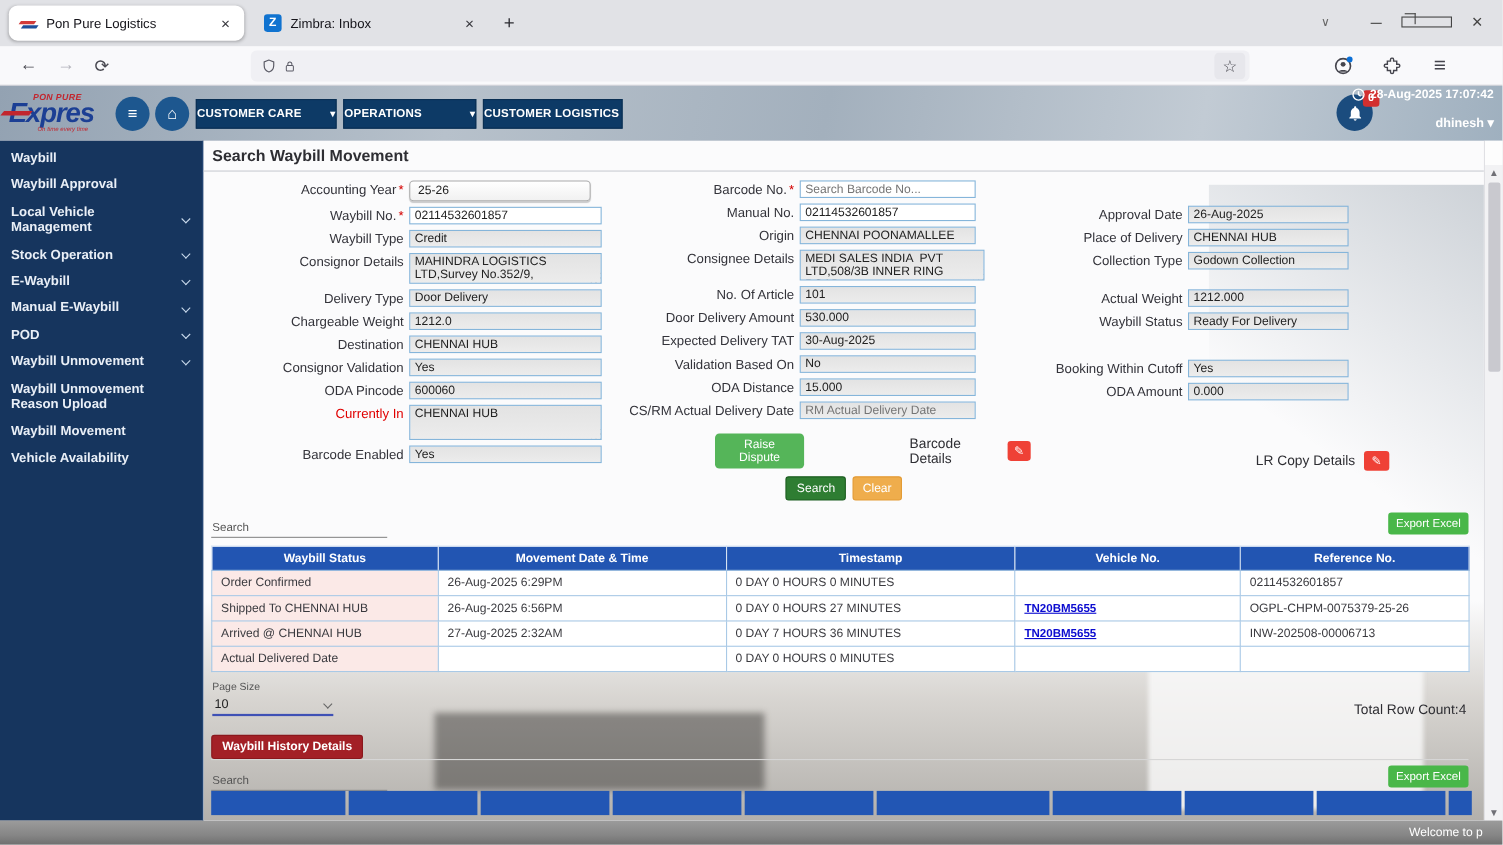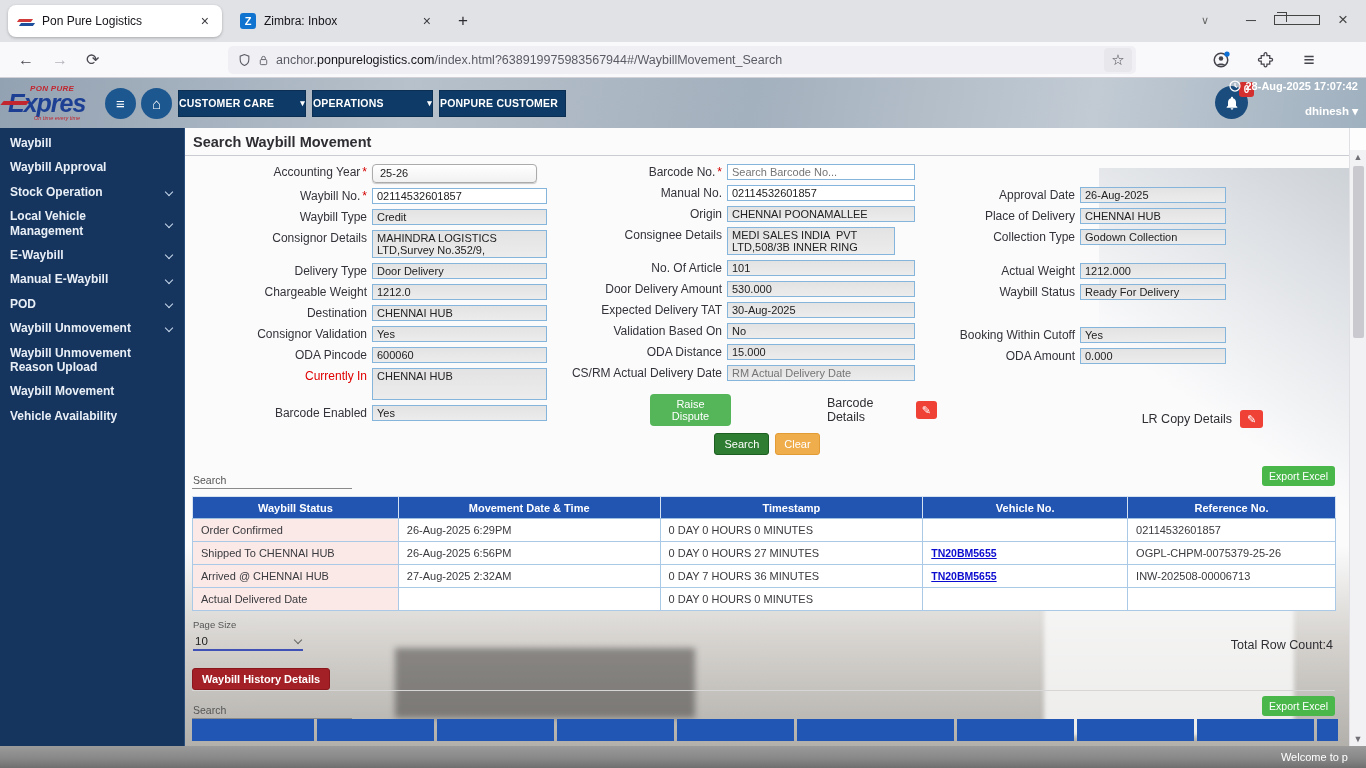--- a/index.html
+++ b/index.html
@@ -67,21 +67,21 @@
   .fr{display:flex;align-items:flex-start;margin-bottom:5px}
   .fl{width:178px;text-align:right;font-size:12px;color:#33333a;padding-top:2px;flex:none;line-height:1.1}
   .col-mid .fl{width:165px}
   .col-right .fl{width:190px}
   .fl.red{color:#e00000}
   .rq{color:#d40000;margin-left:2px}
   .fi,.fg{flex:none;margin-left:5px;height:16px;border:1px solid #85b5da;font-size:11px;padding:0 4px;color:#222;font-family:"Liberation Sans",sans-serif}
   .fi{background:#fff}
   .fg{background:linear-gradient(#e3e3e3,#ececec)}
   .col-left .fi,.col-left .fg{width:175px}
-  .col-mid .fi,.col-mid .fg{width:188px}
+  .col-mid .fi,.col-mid .fg{width:160px}
   .col-right .fi,.col-right .fg{width:146px}
   .ft{flex:none;margin-left:5px;border:1px solid #85b5da;background:linear-gradient(#e3e3e3,#ececec);font-size:11px;padding:1px 4px;resize:none;overflow:hidden;line-height:12px;color:#222;height:28px;font-family:"Liberation Sans",sans-serif;
       background-image:linear-gradient(#e3e3e3,#ececec),repeating-linear-gradient(135deg,#999 0 1px,transparent 1px 3px);background-size:100% 100%,9px 9px;background-repeat:no-repeat;background-position:0 0,100% 100%}
   .col-left .ft{width:175px}
   .col-mid .ft{width:168px}
   .ft.tall{height:32px}
   .fsel{flex:none;margin-left:5px;width:165px;height:19px;border:1px solid #ababab;border-radius:4px;background:linear-gradient(#ffffff,#f1f1f1);box-shadow:0 1px 1px rgba(0,0,0,.2);font-size:11px;padding:2px 7px;color:#222}
   .mid-actions{display:flex;align-items:center;margin-top:13px;margin-left:93px}
   .btn-raise{background:#55b559;color:#fff;font-size:11px;border:none;border-radius:4px;padding:4px 9px;font-family:inherit}
   .lbl-inline{font-size:12.5px;color:#2e2e33;margin-left:96px}
@@ -153,21 +153,20 @@
   <span class="navic dis">→</span>
   <span class="navic">⟳</span>
   <div class="addr">
     <svg width="13" height="14" viewBox="0 0 24 24">
         <path d="M12 2 4 5v6c0 5 3.4 9.4 8 11 4.6-1.6 8-6 8-11V5l-8-3z" fill="none" stroke="#5b5b66" stroke-width="2"></path>
       </svg>
     <svg width="11" height="13" viewBox="0 0 24 24">
         <rect x="5" y="10" width="14" height="11" rx="2" fill="none" stroke="#5b5b66" stroke-width="2"></rect>
         <path d="M8 10V7a4 4 0 0 1 8 0v3" fill="none" stroke="#5b5b66" stroke-width="2"></path>
       </svg>
-    <span><span>anchor.</span><span class="dom">ponpurelogistics.com</span><span>/index.html?638919975983567944#/WaybillMovement_Search</span></span>
     <span class="starbox">☆</span>
   </div>
   <span class="chromic" style="right:132px">
     <svg width="18" height="18" viewBox="0 0 24 24">
         <circle cx="12" cy="12" r="9" fill="none" stroke="#45454d" stroke-width="2"></circle>
         <circle cx="12" cy="10" r="3" fill="#45454d"></circle>
         <path d="M6 19c1.5-3 10.5-3 12 0" fill="#45454d"></path>
         <circle cx="20" cy="4" r="3.5" fill="#0b6fd6"></circle>
       </svg>
   </span>
@@ -189,21 +188,21 @@
   <span class="circbtn">⌂</span>
   <div class="menubox" style="width:128px;justify-content:space-between">
     <span>CUSTOMER CARE</span>
       <span class="caret">▾</span>
   </div>
   <div class="menubox" style="width:121px;justify-content:space-between">
     <span>OPERATIONS</span>
       <span class="caret">▾</span>
   </div>
   <div class="menubox" style="width:127px">
-    <span>PONPURE CUSTOMER</span>
+    <span>CUSTOMER LOGISTICS</span>
   </div>
   <span class="bell">
     <svg width="16" height="16" viewBox="0 0 24 24">
         <path d="M12 22c1.1 0 2-.9 2-2h-4c0 1.1.9 2 2 2zm6-6v-5c0-3.1-1.6-5.6-4.5-6.3V4c0-.8-.7-1.5-1.5-1.5s-1.5.7-1.5 1.5v.7C7.6 5.4 6 7.9 6 11v5l-2 2v1h16v-1l-2-2z" fill="#fff"></path>
       </svg>
   </span>
   <span class="badge">0</span>
   <div class="bar-right">
     <div class="dtline">
       <svg width="12" height="12" viewBox="0 0 24 24">
@@ -218,25 +217,25 @@
 
 <div class="appbody">
   <div class="sidebar">
     <div class="sbitem">
         <span>Waybill</span>
       </div>
     <div class="sbitem">
         <span>Waybill Approval</span>
       </div>
     <div class="sbitem">
+        <span>Local Vehicle Management</span>
+        <span class="chev"></span>
+      </div>
+    <div class="sbitem">
         <span>Stock Operation</span>
-        <span class="chev"></span>
-      </div>
-    <div class="sbitem">
-        <span>Local Vehicle Management</span>
         <span class="chev"></span>
       </div>
     <div class="sbitem">
         <span>E-Waybill</span>
         <span class="chev"></span>
       </div>
     <div class="sbitem">
         <span>Manual E-Waybill</span>
         <span class="chev"></span>
       </div>

